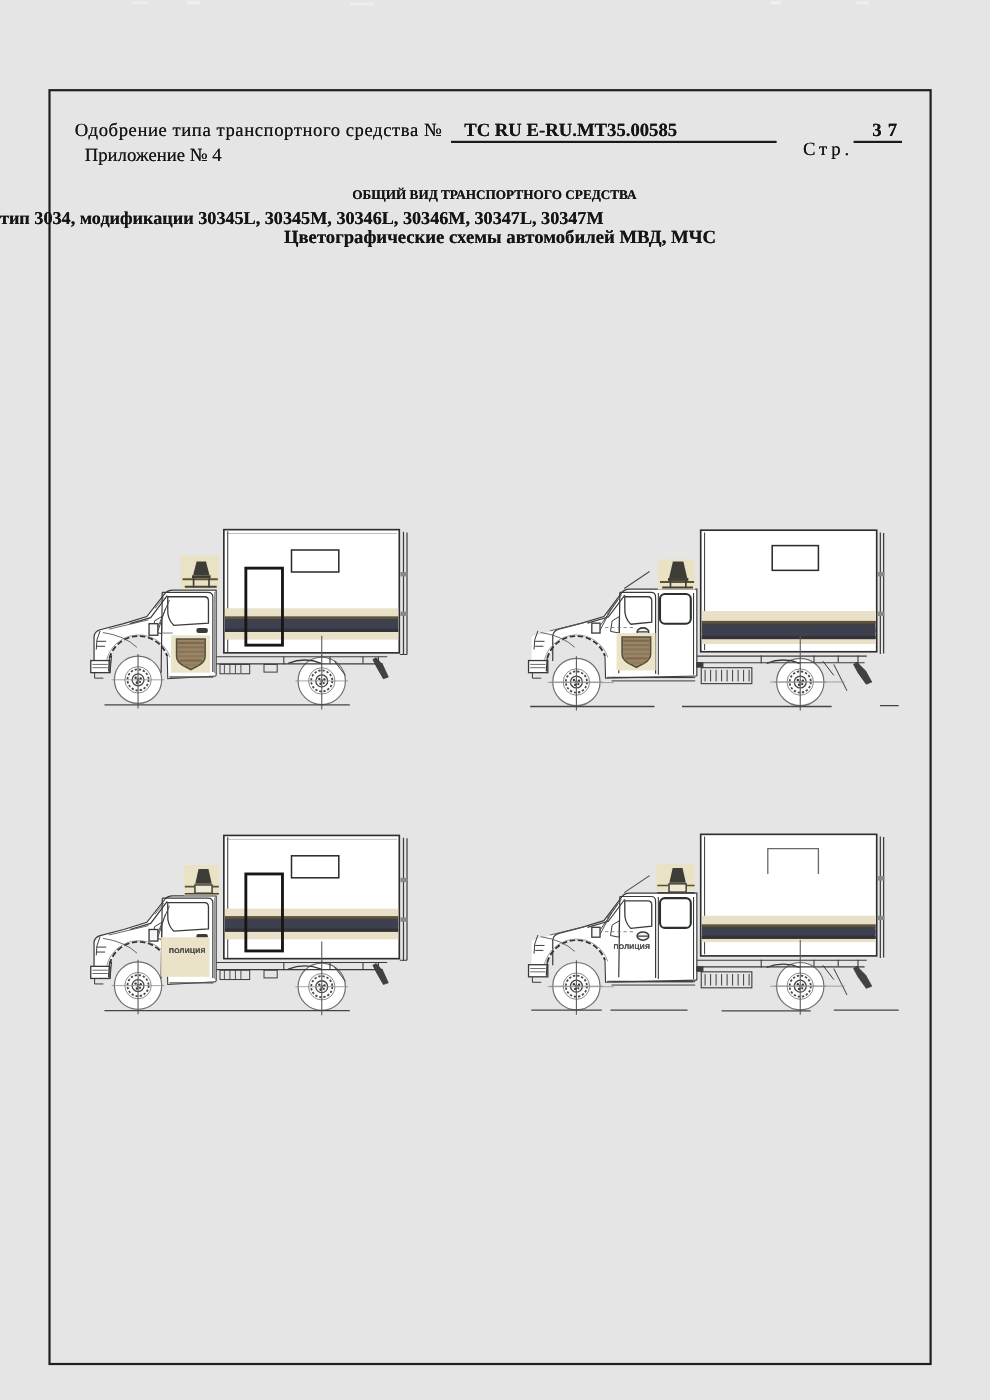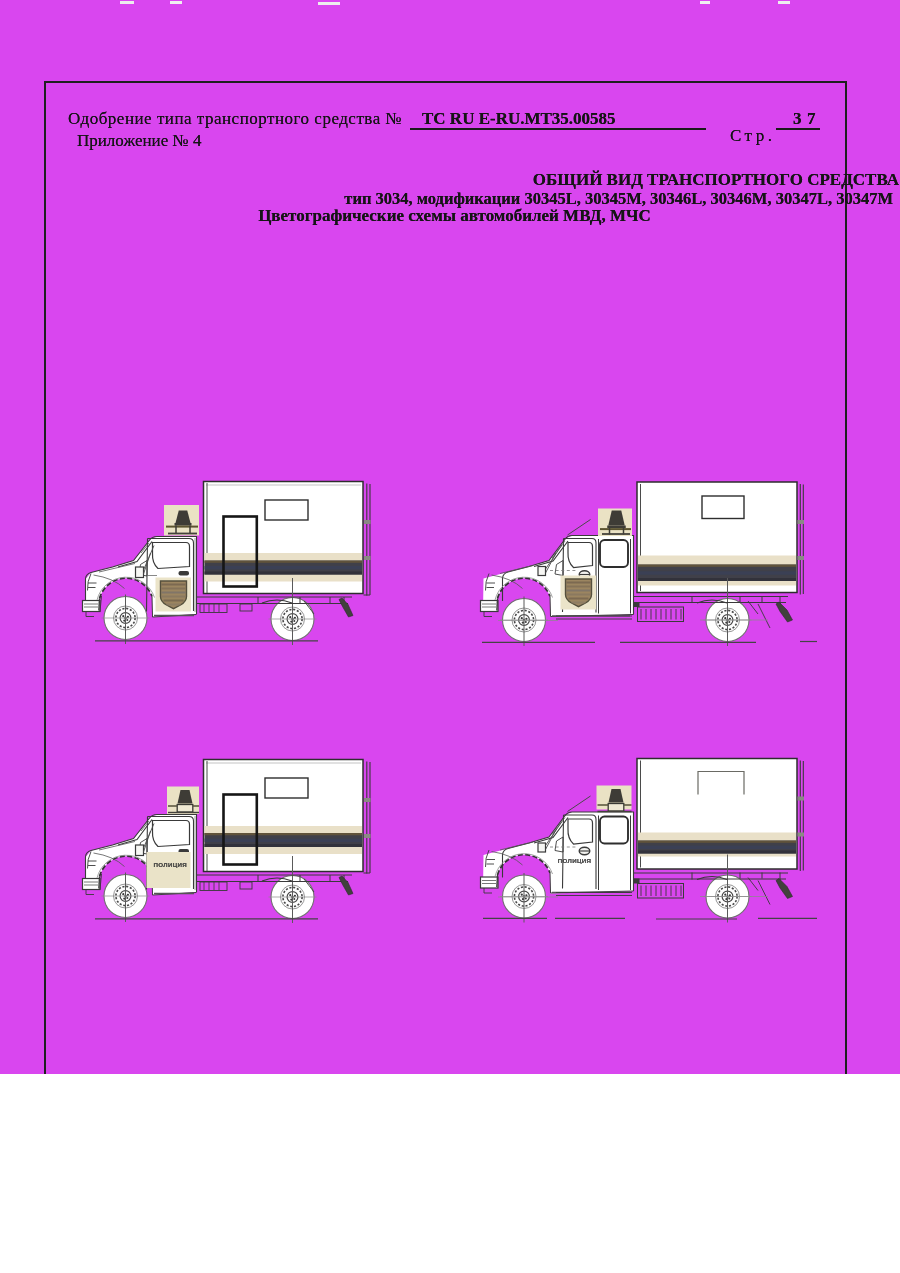--- a/index.html
+++ b/index.html
@@ -1,16 +1,16 @@
 <!DOCTYPE html>
 <html><head>
 <meta charset="utf-8">
 <style>
 html,body{margin:0;padding:0;background:#fff;}
-#page{position:relative;width:900px;height:1074px;background:#d946ef;overflow:hidden;font-family:"Liberation Serif",serif;color:#151515;}
+#page{position:relative;width:900px;height:1273px;background:#e5e5e5;overflow:hidden;font-family:"Liberation Serif",serif;color:#151515;}
 .abs{position:absolute;white-space:nowrap;}
 .abs{text-shadow:0 0 0.5px rgba(10,10,10,0.85);}
 </style>
 </head>
 <body>
 <div id="page">
 
 <div class="abs" style="left:120px;top:1px;width:14px;height:3px;background:#ececec;"></div>
 <div class="abs" style="left:170px;top:1px;width:12px;height:3px;background:#efefef;"></div>
 <div class="abs" style="left:318px;top:2px;width:22px;height:3px;background:#ededed;"></div>
@@ -23,23 +23,23 @@
 
 <div class="abs" style="left:410px;top:105px;width:296px;border-bottom:2px solid #1a1a1a;height:22.5px;"></div>
 <div class="abs" style="left:422px;top:109px;font-size:17px;font-weight:bold;">ТС RU E-RU.MT35.00585</div>
 
 <div class="abs" style="left:730px;top:109.5px;font-size:17px;letter-spacing:3.5px;margin-top:16px;">Стр.</div>
 <div class="abs" style="left:776px;top:105px;width:44px;border-bottom:2px solid #1a1a1a;height:22.5px;"></div>
 <div class="abs" style="left:781px;top:109px;font-size:17px;font-weight:bold;letter-spacing:5.5px;margin-left:12px;">37</div>
 
 <div class="abs" style="left:77px;top:130.5px;font-size:17px;font-weight:normal;">Приложение № 4</div>
 
-<div class="abs" style="left:0;top:170px;width:899px;text-align:right;font-size:17px;font-weight:bold;">ОБЩИЙ ВИД ТРАНСПОРТНОГО СРЕДСТВА</div>
-
-<div class="abs" style="left:0;top:188.5px;width:893px;text-align:right;font-size:16.5px;font-weight:bold;">тип 3034, модификации 30345L, 30345M, 30346L, 30346M, 30347L, 30347M</div>
+<div class="abs" style="left:0;top:170px;width:899px;text-align:center;font-size:12px;font-weight:bold;">ОБЩИЙ ВИД ТРАНСПОРТНОГО СРЕДСТВА</div>
+
+<div class="abs" style="left:0;top:188.5px;width:893px;text-align:left;font-size:16.5px;font-weight:bold;">тип 3034, модификации 30345L, 30345M, 30346L, 30346M, 30347L, 30347M</div>
 
 <div class="abs" style="left:0;top:205.5px;width:909px;text-align:center;font-size:17px;font-weight:bold;">Цветографические схемы автомобилей МВД, МЧС</div>
 
 <svg class="abs" style="left:0;top:0;filter:blur(0.3px);" width="900" height="1273" viewBox="0 0 900 1273">
 <defs>
         <filter id="soft" x="-15%" y="-15%" width="130%" height="130%">
           <feGaussianBlur stdDeviation="0.7"></feGaussianBlur>
         </filter>
       </defs>
 

